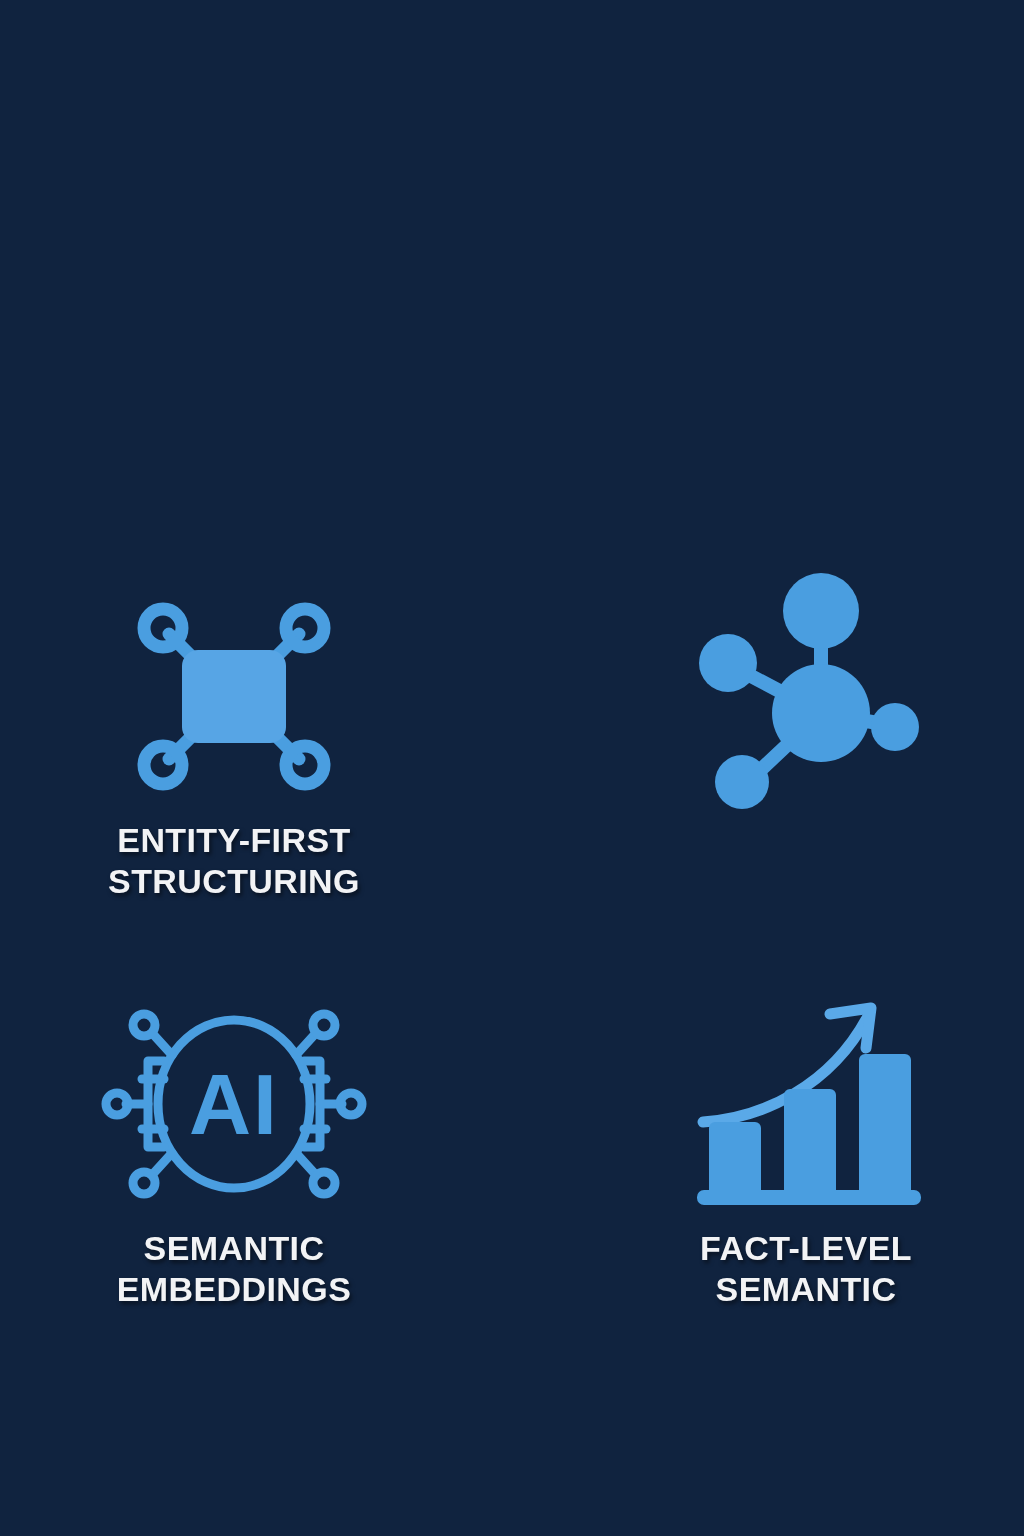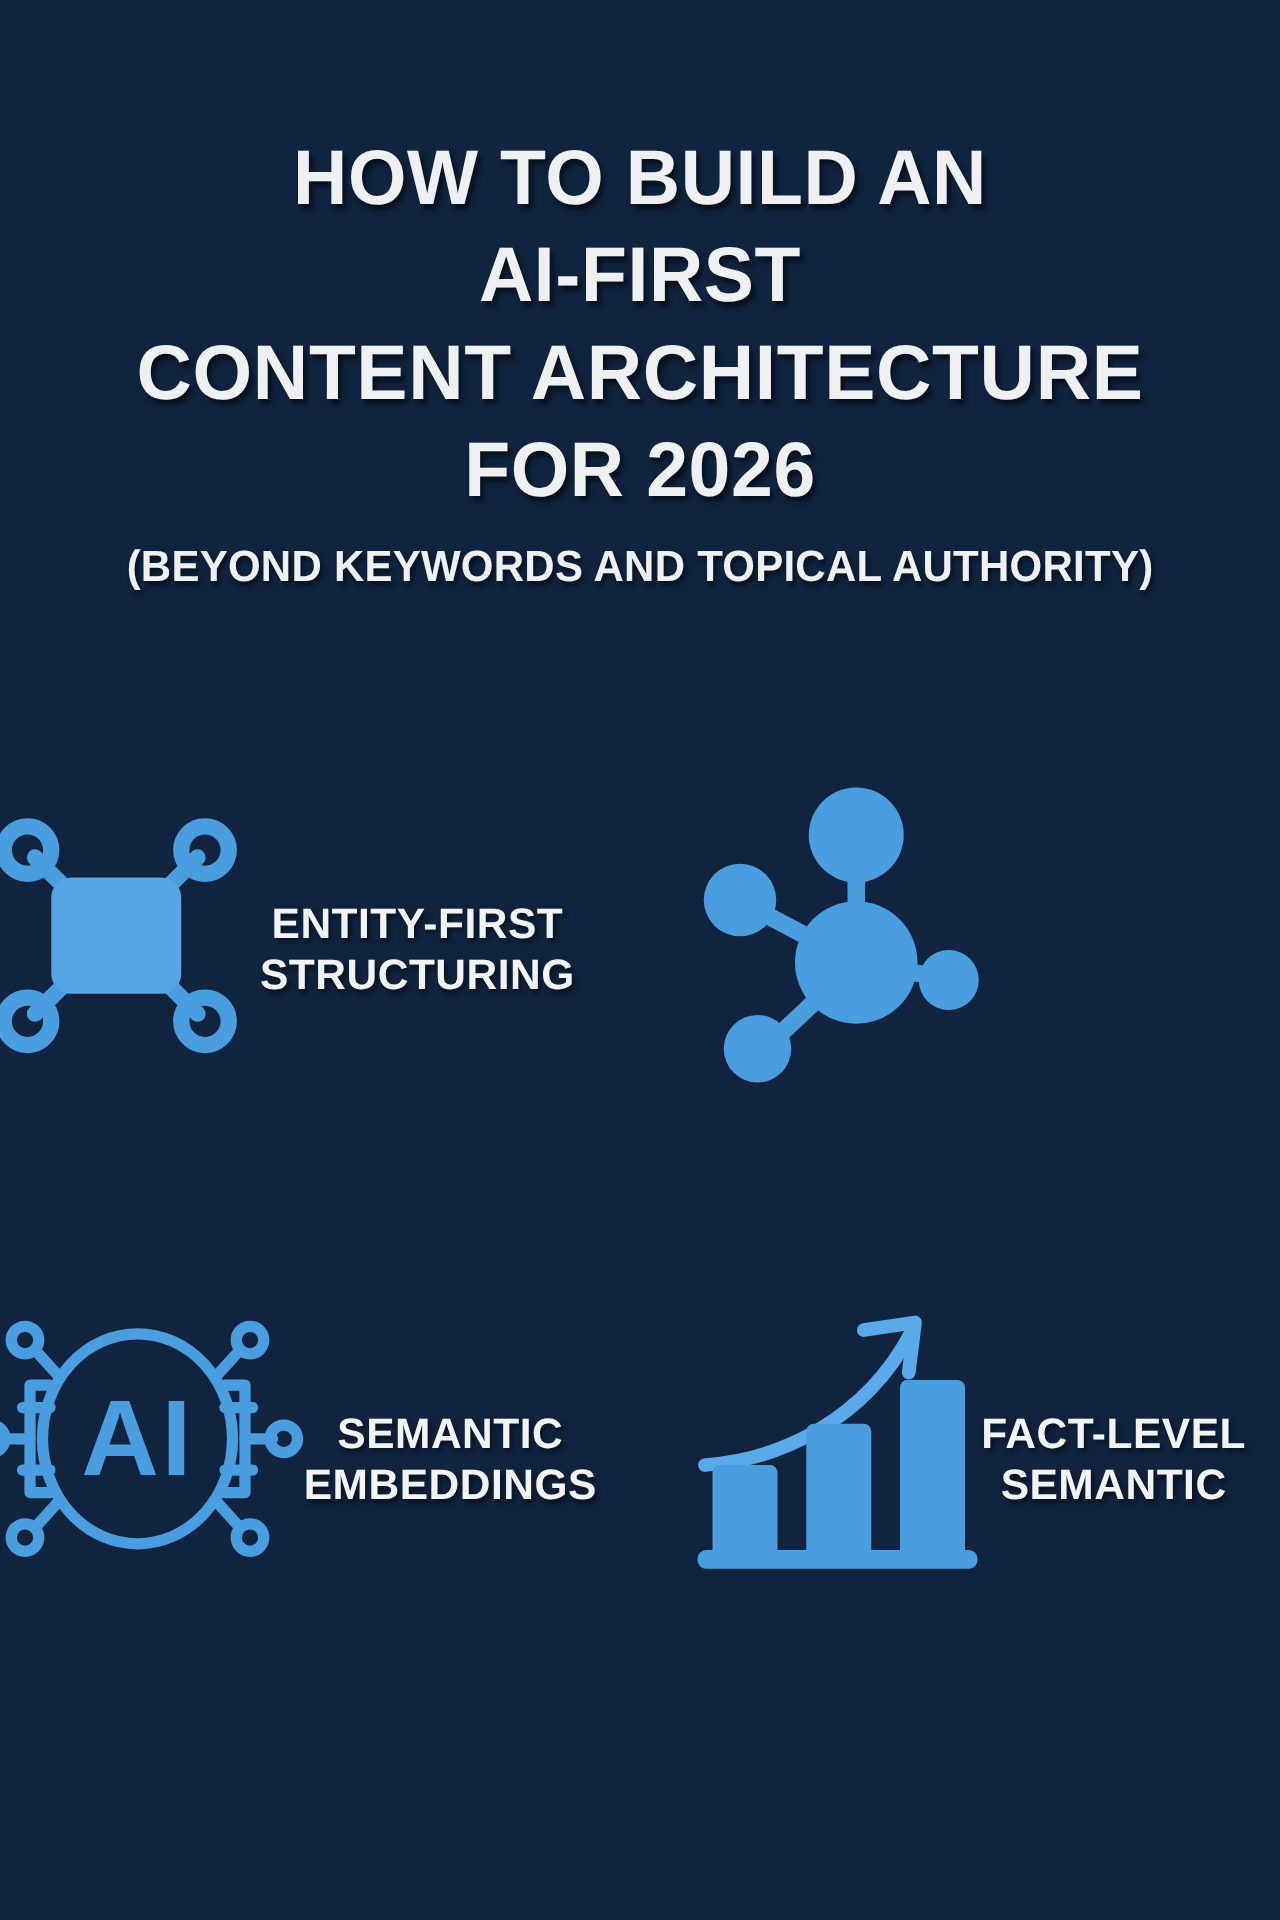--- a/index.html
+++ b/index.html
@@ -63,26 +63,27 @@
     position: absolute;
     top: 560px;
     left: 0;
     width: 1024px;
     display: grid;
     grid-template-columns: 512px 512px;
     grid-template-rows: 400px 400px;
   }
   .cell {
     display: flex;
-    flex-direction: row;
+    flex-direction: column;
     align-items: center;
     justify-content: flex-start;
   }
   .icon-wrap {
     display: flex;
+    align-items: center;
     justify-content: center;
     height: 260px;
   }
   .cell-label {
     color: #f2f3f5;
     font-family: "Liberation Sans", sans-serif;
     font-weight: 700;
     font-size: 34px;
     line-height: 1.22;
     letter-spacing: 0.4px;
@@ -101,27 +102,20 @@
   .cell-4 .icon-wrap { transform: translate(40px, 14px); }
   .cell-4 .cell-label { transform: translate(38px, 8px); }
 
   svg { display: block; overflow: visible; }
 </style>
 </head>
 <body>
 
 <div id="poster">
 
-  <div class="title-block">
-    <span class="title-line l1">HOW TO BUILD AN</span>
-    <span class="title-line l2">AI-FIRST</span>
-    <span class="title-line l3">CONTENT ARCHITECTURE</span>
-    <span class="title-line l4">FOR 2026</span>
-    <span class="subtitle">(BEYOND KEYWORDS AND TOPICAL AUTHORITY)</span>
-  </div>
 
   <div class="grid">
 
     <div class="cell cell-1">
       <div class="icon-wrap">
         <svg width="230" height="225" viewBox="0 0 230 225" aria-hidden="true">
           <g stroke="#4a9ee0" fill="none" stroke-width="13" stroke-linecap="round">
             <line x1="50" y1="50" x2="84" y2="84"></line>
             <line x1="180" y1="50" x2="146" y2="84"></line>
             <line x1="50" y1="175" x2="84" y2="141"></line>

